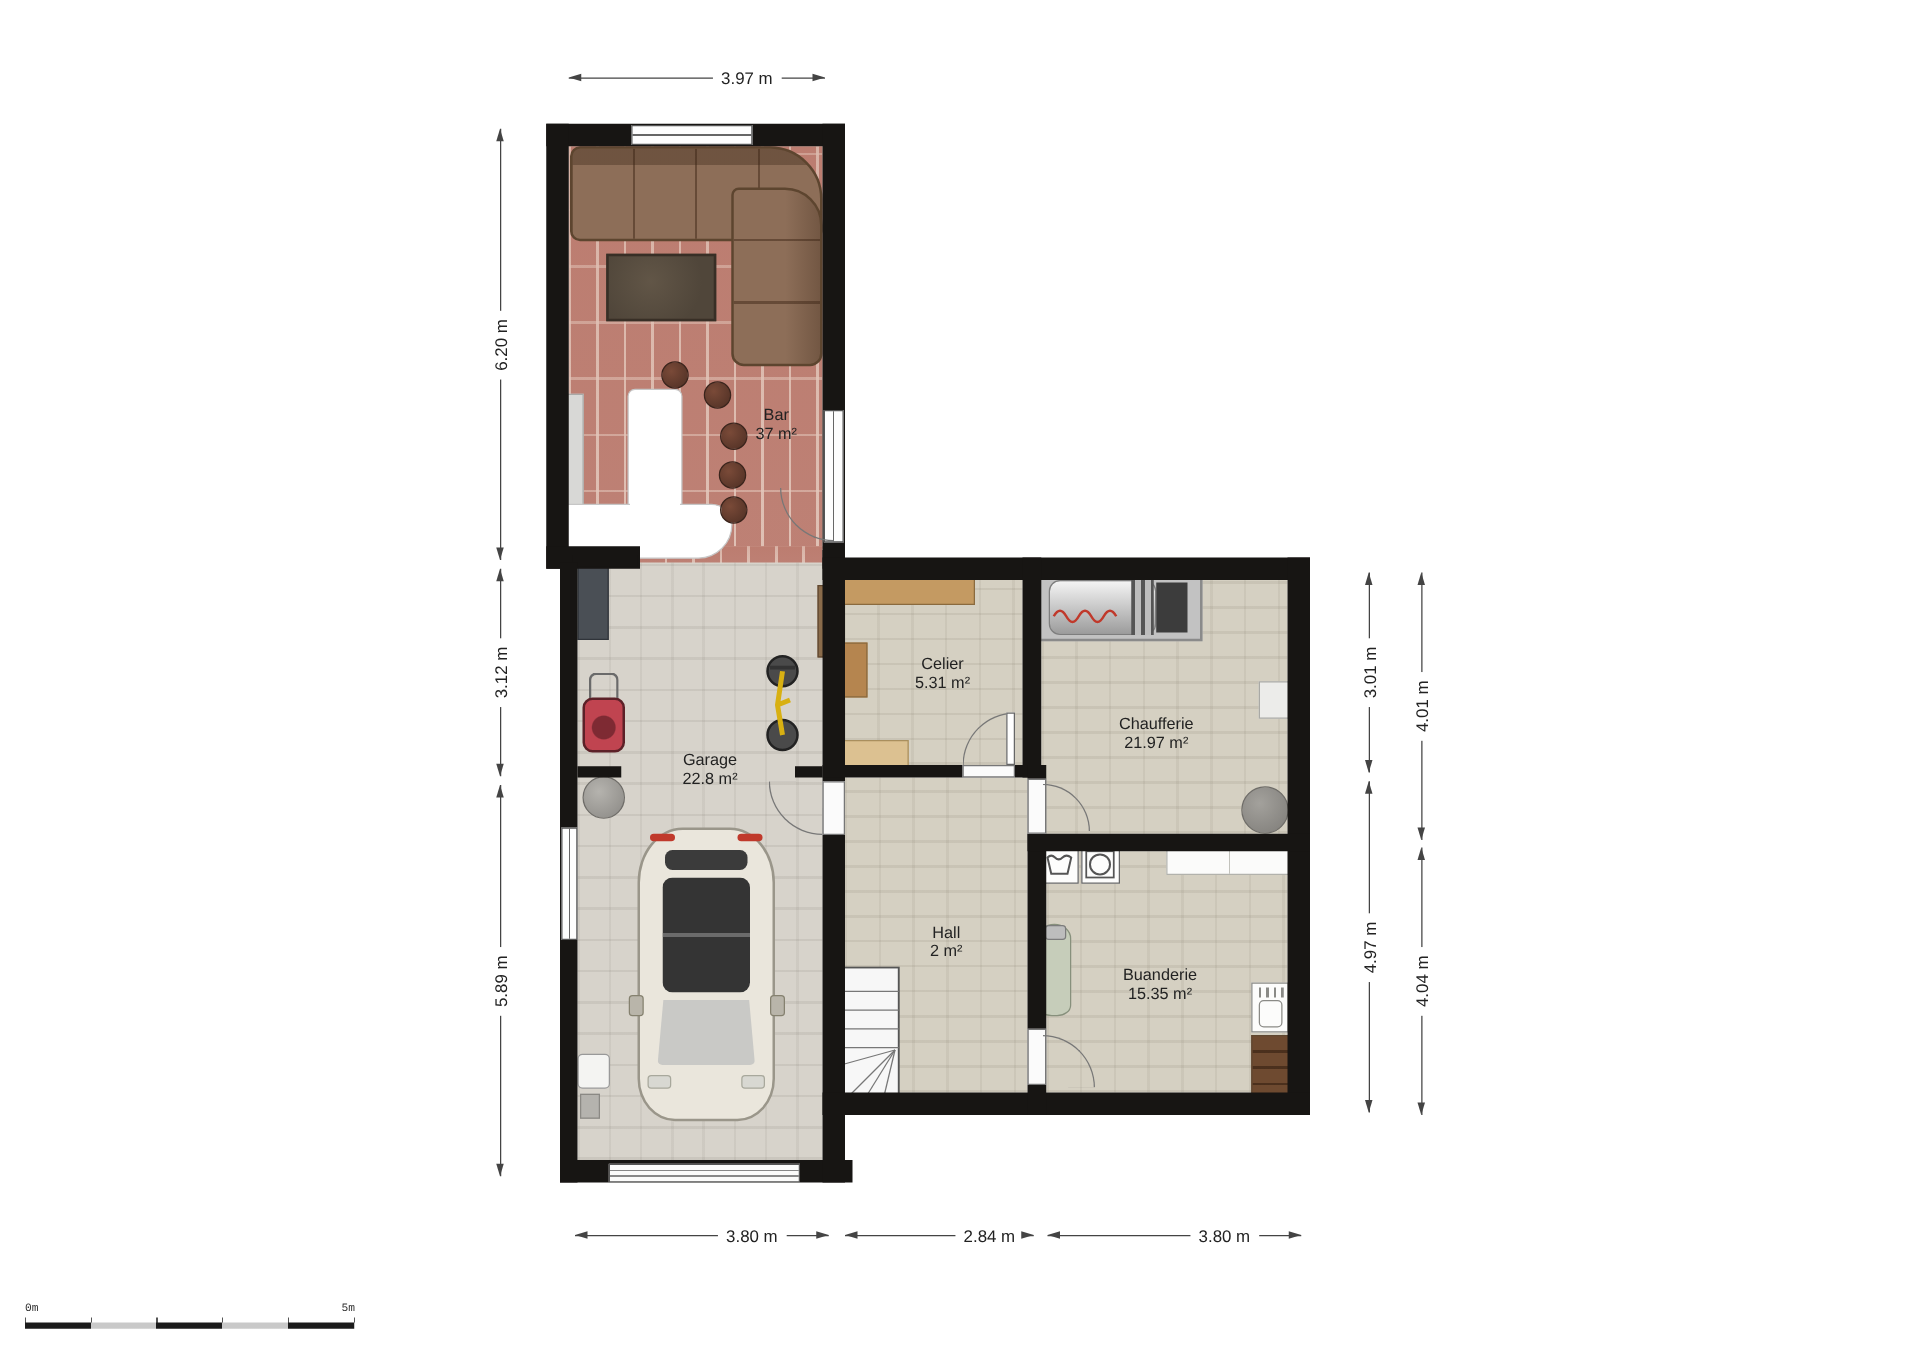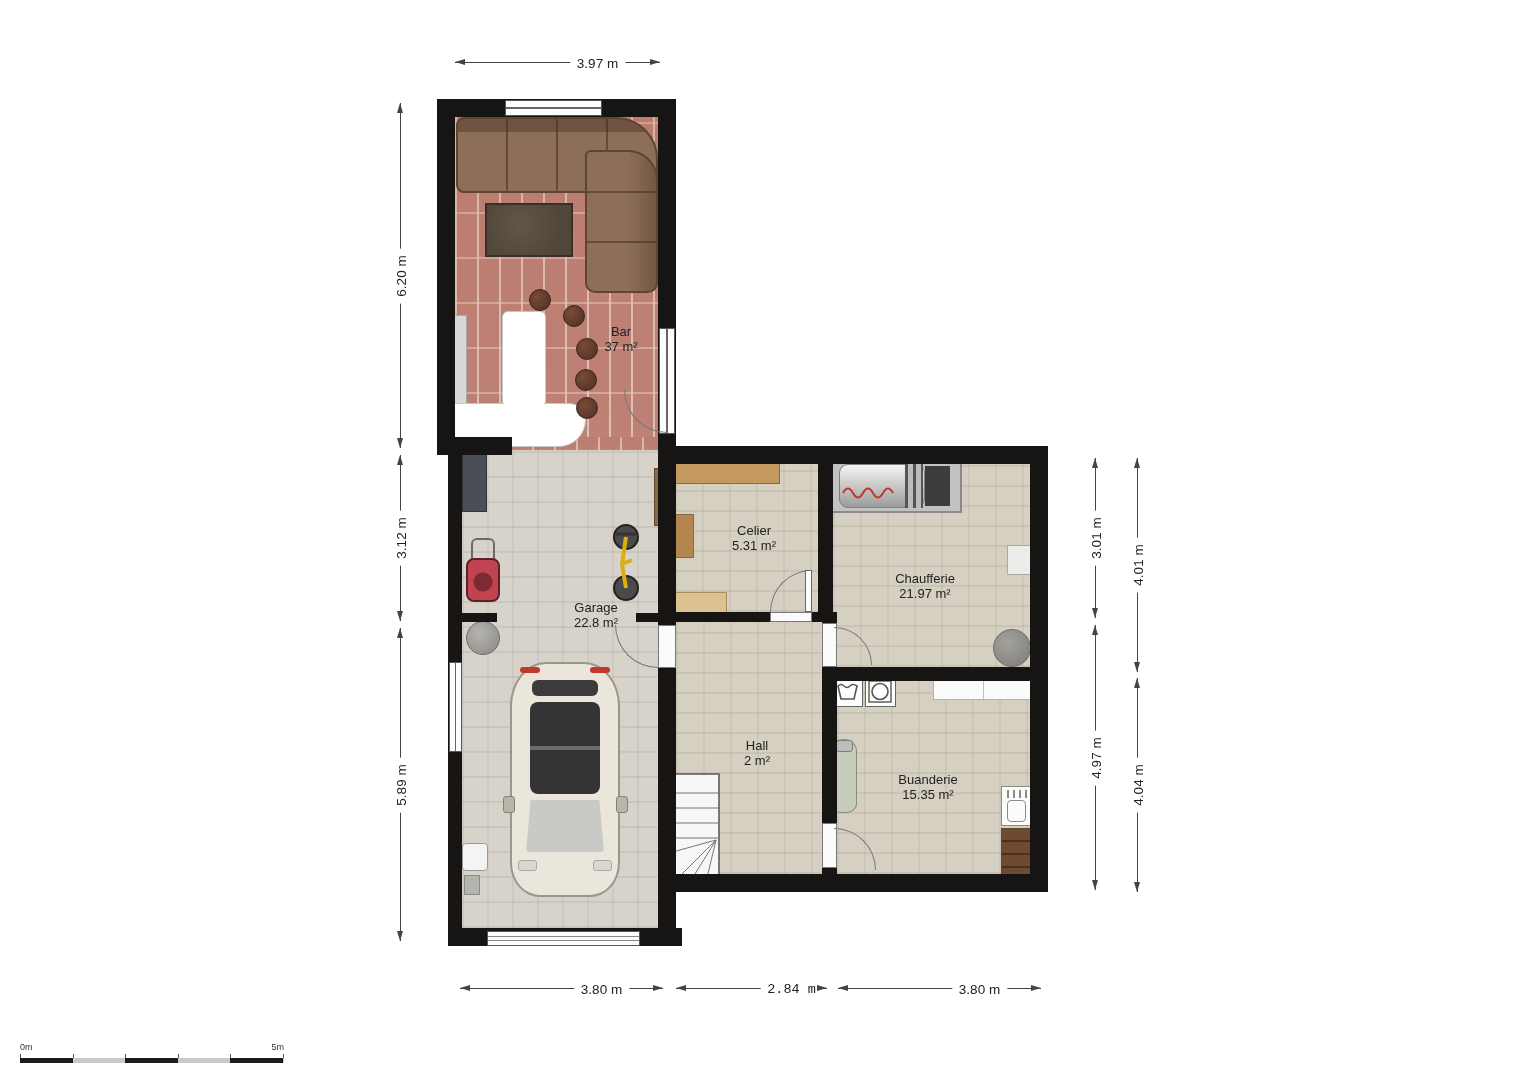--- a/index.html
+++ b/index.html
@@ -119,21 +119,21 @@
     border-left:3.5px solid rgba(0,0,0,0);border-right:3.5px solid rgba(0,0,0,0);border-top:10px solid #444;}
   .dim-label{position:absolute;background:#fff;color:#222;font-size:13.5px;padding:0 7px;white-space:nowrap;}
   .dim-h .dim-label{left:50%;top:0;transform:translate(-50%,-50%);margin-left:40px;}
   .dim-v .dim-label{left:0;top:50%;transform:translate(-50%,-50%) rotate(-90deg);}
 
   
   .room-label{position:absolute;z-index:5;transform:translateX(-50%);
     text-align:center;color:#222;font-size:13px;line-height:15px;white-space:nowrap;}
 
   
-  .scalebar{position:absolute;left:20px;top:1042px;width:264px;height:24px;z-index:5;}
+  .scalebar{position:absolute;left:20px;top:1042px;width:264px;height:24px;z-index:5;font-family:Liberation Mono, monospace;}
   .scalebar .lbl{position:absolute;top:0;font-size:9px;color:#333;}
   .scalebar .ticks{position:absolute;left:0;top:12px;width:264px;height:7px;
     background:repeating-linear-gradient(90deg,#555 0 1px,rgba(0,0,0,0) 1px 52.6px);}
   .scalebar .bar{position:absolute;left:0;top:16px;width:264px;height:5px;
     background:repeating-linear-gradient(90deg,#1b1b1b 0 52.6px,#c9c9c9 52.6px 105.2px);}
 </style>
 </head>
 <body>
 
 <div class="plan">
@@ -272,21 +272,21 @@
   <div class="threshold" style="left:822px;top:623px;width:15px;height:44px;"></div>
   <div class="arc arc-tr" style="left:834px;top:627px;width:38px;height:38px;"></div>
 
   <div class="threshold" style="left:822px;top:823px;width:15px;height:45px;"></div>
   <div class="arc arc-tr" style="left:834px;top:828px;width:42px;height:42px;"></div>
 
   <div class="room-label" style="left:621px;top:324px;">
     <div>Bar</div>
     <div>37 m²</div>
   </div>
-  <div class="room-label" style="left:568px;top:600px;margin-left:28px;">
+  <div class="room-label" style="left:568px;top:600px;">
     <div>Garage</div>
     <div>22.8 m²</div>
   </div>
   <div class="room-label" style="left:754px;top:523px;">
     <div>Celier</div>
     <div>5.31 m²</div>
   </div>
   <div class="room-label" style="left:925px;top:571px;">
     <div>Chaufferie</div>
     <div>21.97 m²</div>
@@ -323,21 +323,21 @@
   <div class="dim dim-v" style="left:1137px;top:458px;height:214px;">
     <span class="dim-label">4.01 m</span>
   </div>
   <div class="dim dim-v" style="left:1137px;top:678px;height:214px;">
     <span class="dim-label">4.04 m</span>
   </div>
 
   <div class="dim dim-h" style="left:460px;top:988px;width:203px;">
     <span class="dim-label">3.80 m</span>
   </div>
-  <div class="dim dim-h" style="left:676px;top:988px;width:151px;font-family:Liberation Mono, monospace;">
+  <div class="dim dim-h" style="left:676px;top:988px;width:151px;">
     <span class="dim-label">2.84 m</span>
   </div>
   <div class="dim dim-h" style="left:838px;top:988px;width:203px;">
     <span class="dim-label">3.80 m</span>
   </div>
 
   <div class="scalebar">
     <span class="lbl" style="left:0;">0m</span>
     <span class="lbl" style="right:0;margin-left:28px;">5m</span>
     <div class="ticks"></div>

